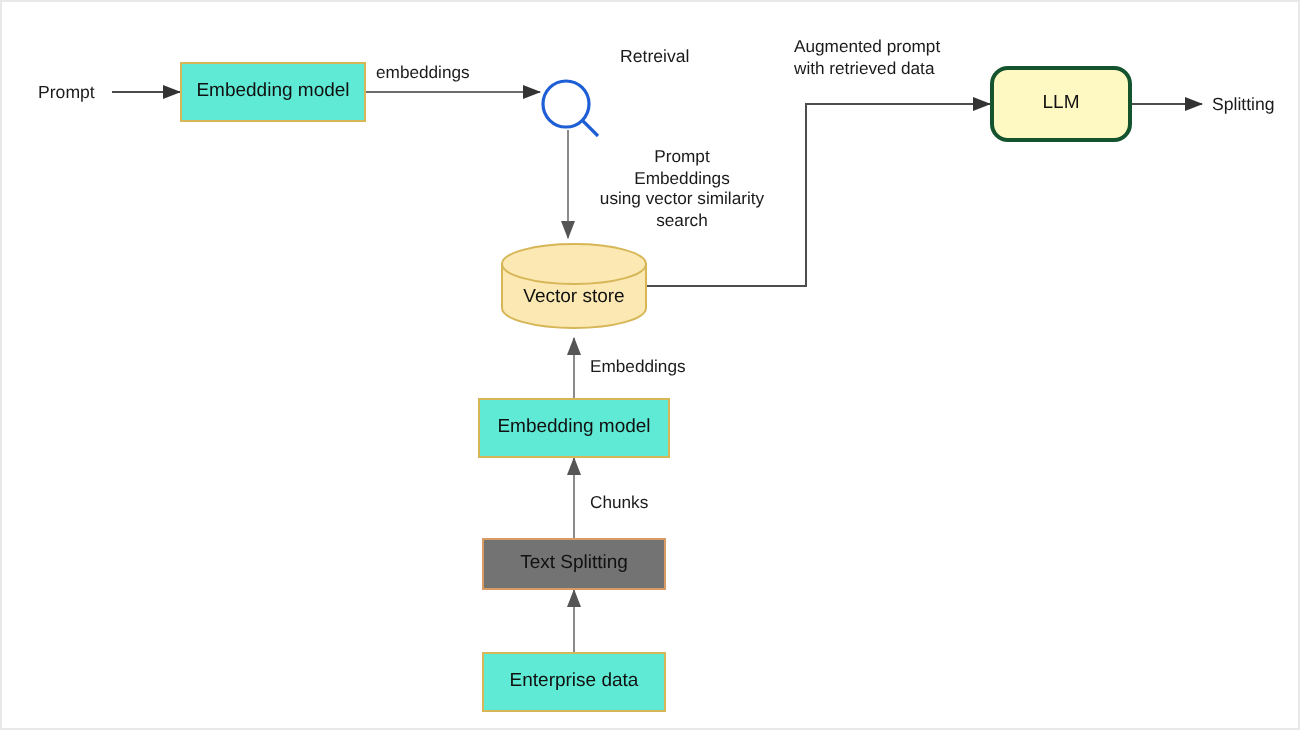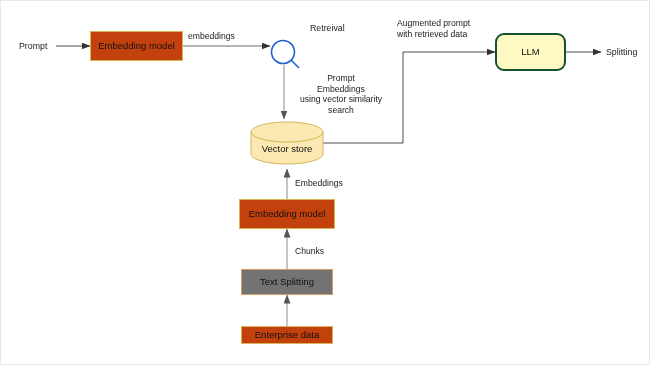--- a/index.html
+++ b/index.html
@@ -34,21 +34,21 @@
     align-items: center;
     justify-content: center;
     font-size: 9.5px;
     color: #111111;
     text-align: center;
     line-height: 1.15;
     white-space: nowrap;
   }
   .node-rect {
     border: 1px solid #d6b656;
-    background: #c2410c;
+    background: #5eead4;
   }
   .node-rect.peach {
     border-color: #d79b63;
     background: #737373;
     justify-content: center;
   }
   .node-rect.blue {
     border: 2px solid #14532d;
     background: #fef9c3;
     border-radius: 9px;
@@ -141,21 +141,21 @@
   <div class="node node-rect" style="left:238px; top:198px; width:96px; height:30px;">
     <span>Embedding model</span>
   </div>
 
   <div class="edge-label" style="left:294px; top:245px;">Chunks</div>
 
   <div class="node node-rect peach" style="left:240px; top:268px; width:92px; height:26px;">
     <span>Text Splitting</span>
   </div>
 
-  <div class="node node-rect" style="left:240px; top:325px; width:92px; height:18px;">
+  <div class="node node-rect" style="left:240px; top:325px; width:92px; height:30px;">
     <span>Enterprise data</span>
   </div>
 
   <div class="node node-rect blue" style="left:494px; top:32px; width:71px; height:38px;">
     <span>LLM</span>
   </div>
 
   <div class="plain-text" style="left:605px; top:46px;">Splitting</div>
 
 </div>

